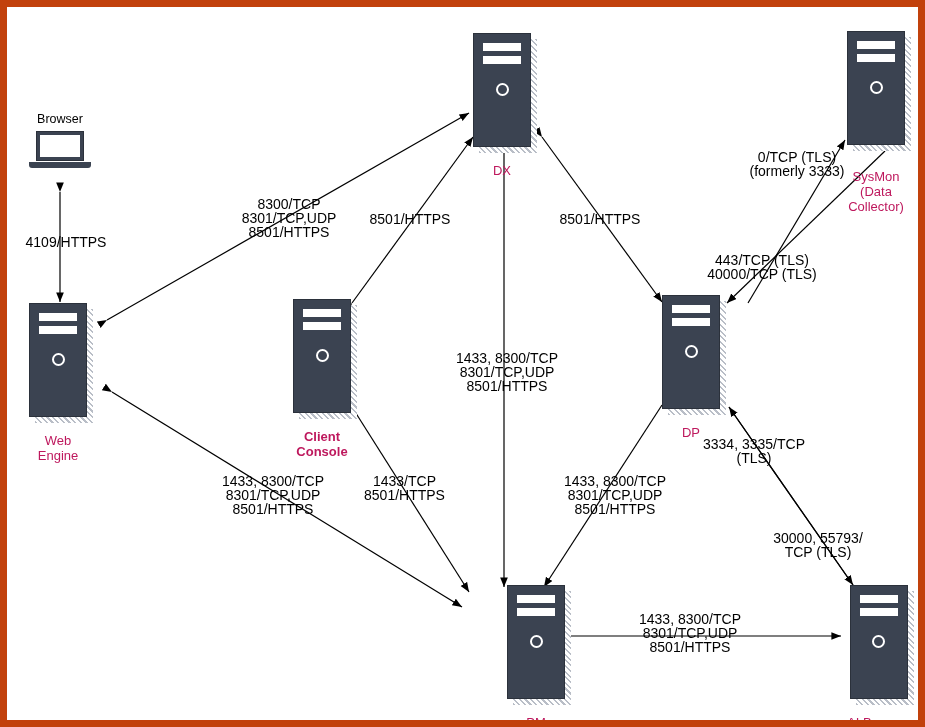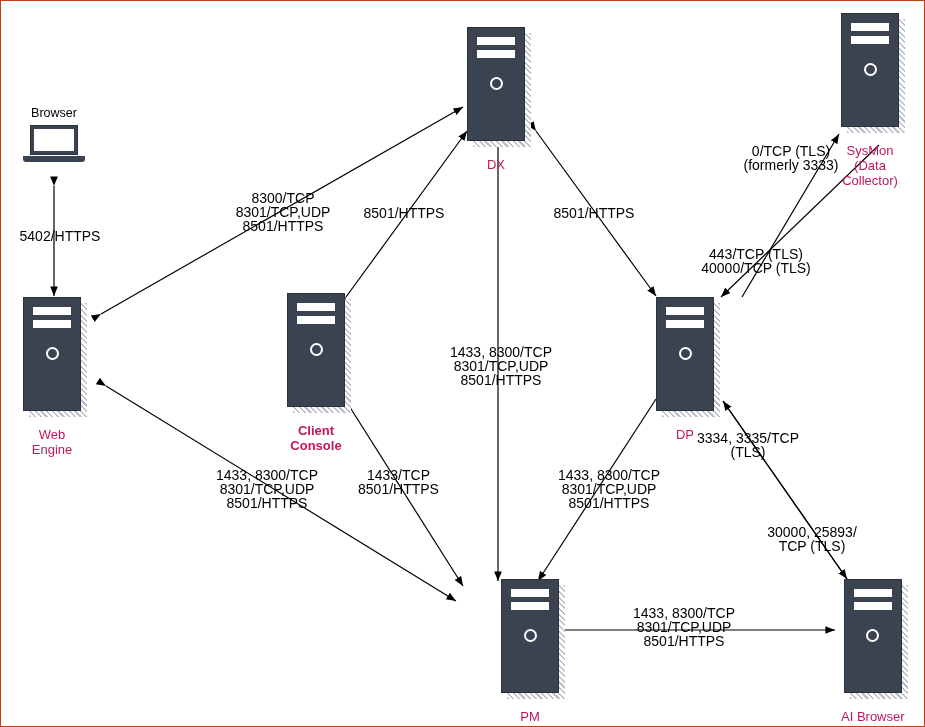--- a/index.html
+++ b/index.html
@@ -5,21 +5,21 @@
   html, body {
     margin: 0;
     padding: 0;
     background: #ffffff;
   }
   #canvas {
     position: relative;
     width: 925px;
     height: 727px;
     background: #ffffff;
-    border: 1px solid #c2410c;
+    border: 7px solid #c2410c;
     box-sizing: border-box;
     font-family: "Liberation Sans", sans-serif;
     overflow: hidden;
   }
   svg.wires {
     position: absolute;
     left: 0; top: 0;
     width: 925px;
     height: 727px;
     pointer-events: none;
@@ -209,21 +209,21 @@
       <div class="tower-shadow"></div>
       <div class="tower">
         <div class="slot"></div>
         <div class="slot"></div>
         <div class="dot"></div>
       </div>
     </div>
     <div class="node-label">DX</div>
   </div>
 
-  <div class="node" style="left:655px; top:296px;">
+  <div class="node" style="left:655px; top:288px;">
     <div class="tower-wrap">
       <div class="tower-shadow"></div>
       <div class="tower">
         <div class="slot"></div>
         <div class="slot"></div>
         <div class="dot"></div>
       </div>
     </div>
     <div class="node-label">DP</div>
   </div>
@@ -233,21 +233,21 @@
       <div class="tower-shadow"></div>
       <div class="tower">
         <div class="slot"></div>
         <div class="slot"></div>
         <div class="dot"></div>
       </div>
     </div>
     <div class="node-label">PM</div>
   </div>
 
-  <div class="node" style="left:840px; top:12px;">
+  <div class="node" style="left:840px; top:24px;gap:8px;">
     <div class="tower-wrap">
       <div class="tower-shadow"></div>
       <div class="tower">
         <div class="slot"></div>
         <div class="slot"></div>
         <div class="dot"></div>
       </div>
     </div>
     <div class="node-label">SysMon
 (Data
@@ -259,21 +259,21 @@
       <div class="tower-shadow"></div>
       <div class="tower">
         <div class="slot"></div>
         <div class="slot"></div>
         <div class="dot"></div>
       </div>
     </div>
     <div class="node-label">AI Browser</div>
   </div>
 
-  <div class="edge-label" style="left:14px; top:228px; width:90px;">5402/HTTPS</div>
+  <div class="edge-label" style="left:14px; top:228px; width:90px;">4109/HTTPS</div>
 
   <div class="edge-label" style="left:222px; top:190px; width:120px;">8300/TCP
 8301/TCP,UDP
 8501/HTTPS</div>
 
   <div class="edge-label" style="left:358px; top:205px; width:90px;">8501/HTTPS</div>
 
   <div class="edge-label" style="left:548px; top:205px; width:90px;">8501/HTTPS</div>
 
   <div class="edge-label" style="left:440px; top:344px; width:120px;">1433, 8300/TCP
@@ -297,16 +297,16 @@
 
   <div class="edge-label" style="left:735px; top:143px; width:110px;">0/TCP (TLS)
 (formerly 3333)</div>
 
   <div class="edge-label" style="left:690px; top:246px; width:130px;">443/TCP (TLS)
 40000/TCP (TLS)</div>
 
   <div class="edge-label" style="left:692px; top:430px; width:110px;">3334, 3335/TCP
 (TLS)</div>
 
-  <div class="edge-label" style="left:756px; top:524px; width:110px;">30000, 25893/
+  <div class="edge-label" style="left:756px; top:524px; width:110px;">30000, 55793/
 TCP (TLS)</div>
 
 </div>
 
 </body></html>

